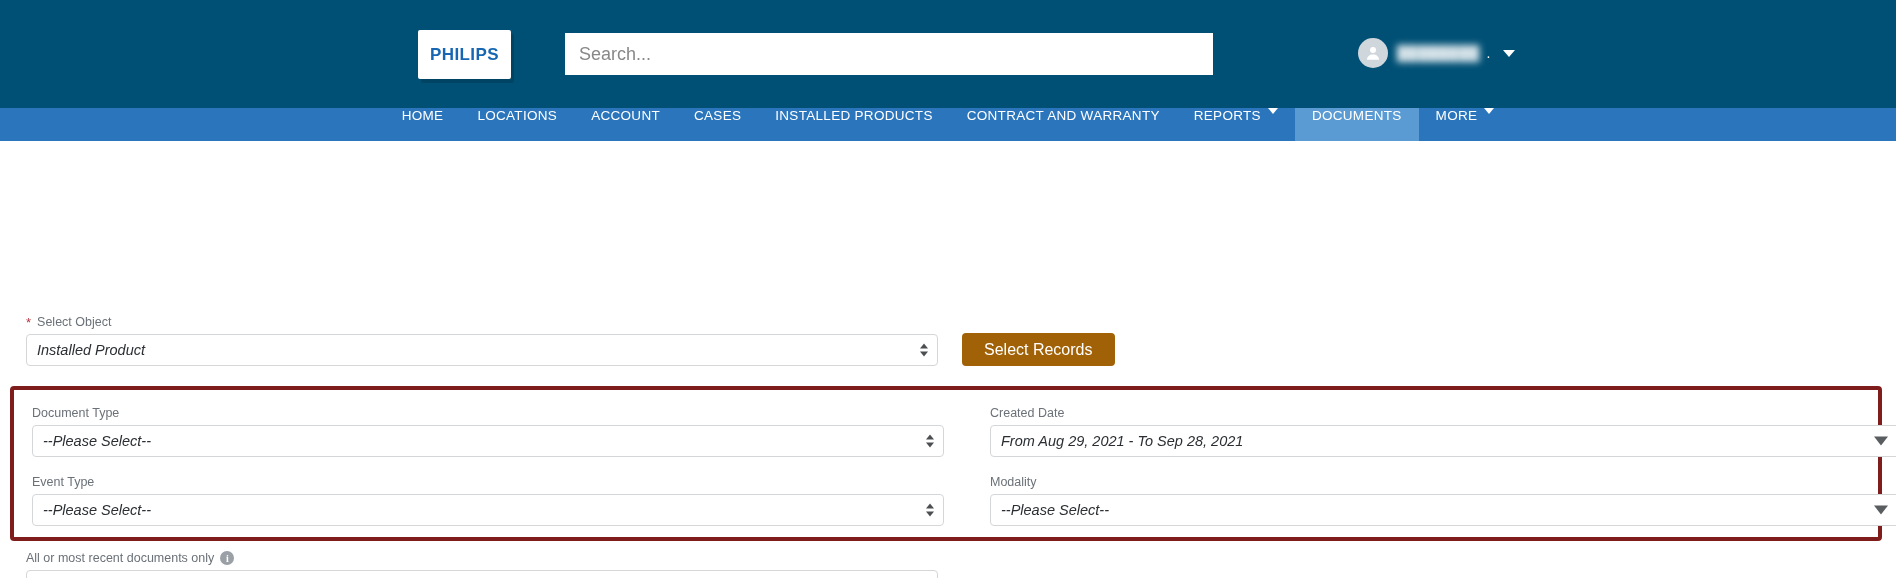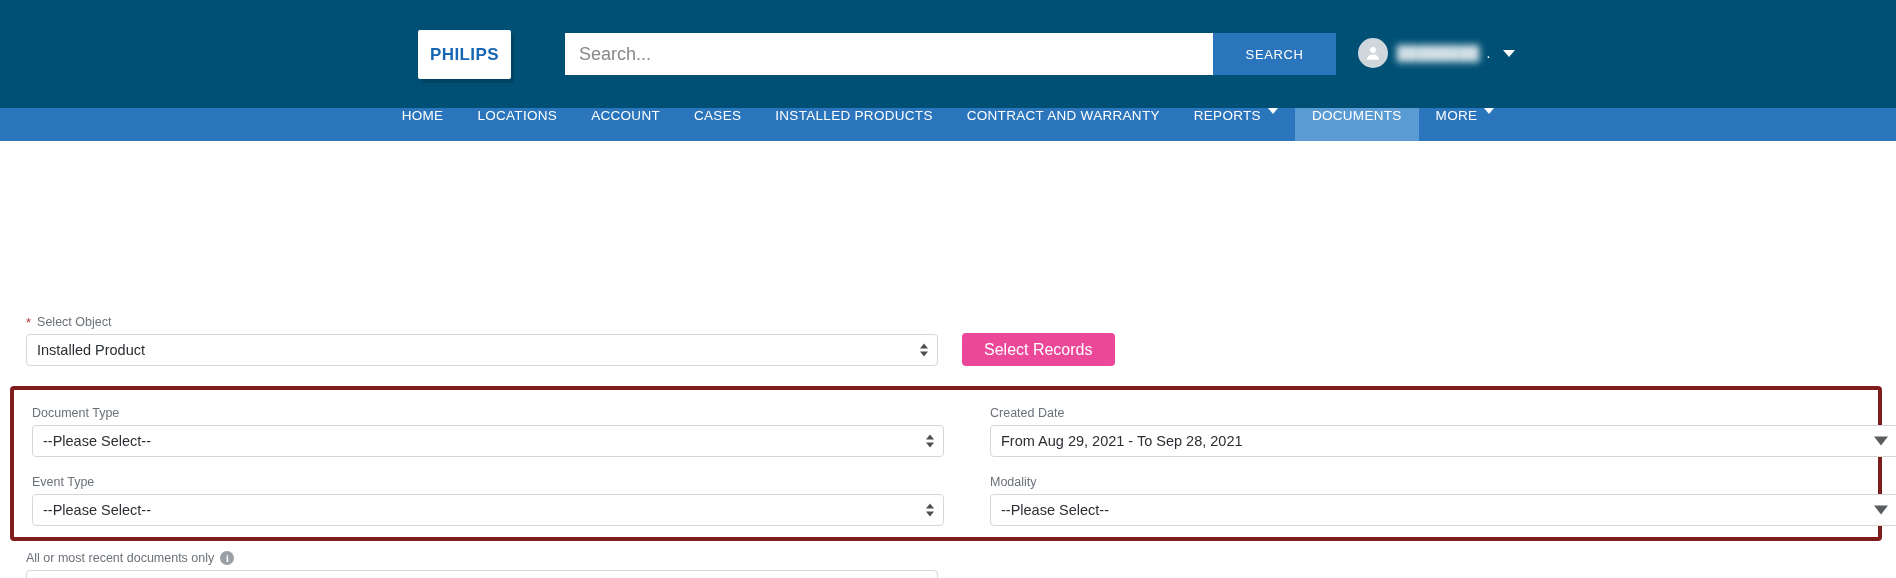--- a/index.html
+++ b/index.html
@@ -149,20 +149,21 @@
     border-radius: 4px;
     background: #ffffff;
     font-size: 14.5px;
     color: #2b2f33;
     padding: 0 30px 0 10px;
     font-family: "Liberation Sans", sans-serif;
     appearance: none;
     -webkit-appearance: none;
     cursor: pointer;
     outline: none;
+    font-style: italic;
   }
   .sel-box { position: relative; }
   .spinner {
     position: absolute;
     right: 10px; top: 50%;
     transform: translateY(-50%);
     display: flex;
     flex-direction: column;
     gap: 3px;
     pointer-events: none;
@@ -193,21 +194,21 @@
   .select-object-row {
     position: absolute;
     left: 26px; top: 174px;
     display: flex;
     align-items: flex-end;
     gap: 24px;
   }
   .so-col { width: 912px; }
   .btn-primary {
     height: 33px;
-    background: #ec4899;
+    background: #a16207;
     border: none;
     border-radius: 4px;
     color: #ffffff;
     font-size: 16px;
     padding: 0 22px;
     cursor: pointer;
     font-family: "Liberation Sans", sans-serif;
   }
 
   .filter-panel {
@@ -251,21 +252,20 @@
 <body>
 
 <div class="header">
 
   <div class="logo">
     <span class="logo-text">PHILIPS</span>
   </div>
 
   <div class="search-wrap">
     <input class="search-input" type="text" placeholder="Search..." style="">
-    <button class="search-btn">SEARCH</button>
   </div>
 
   <div class="user-area">
     <span class="avatar">
       <svg width="18" height="18" viewBox="0 0 24 24" aria-hidden="true">
         <circle cx="12" cy="8" r="4" fill="#ffffff"></circle>
         <path d="M4 21c0-4.4 3.6-7 8-7s8 2.6 8 7z" fill="#ffffff"></path>
       </svg>
     </span>
     <span class="user-name">████████</span>

